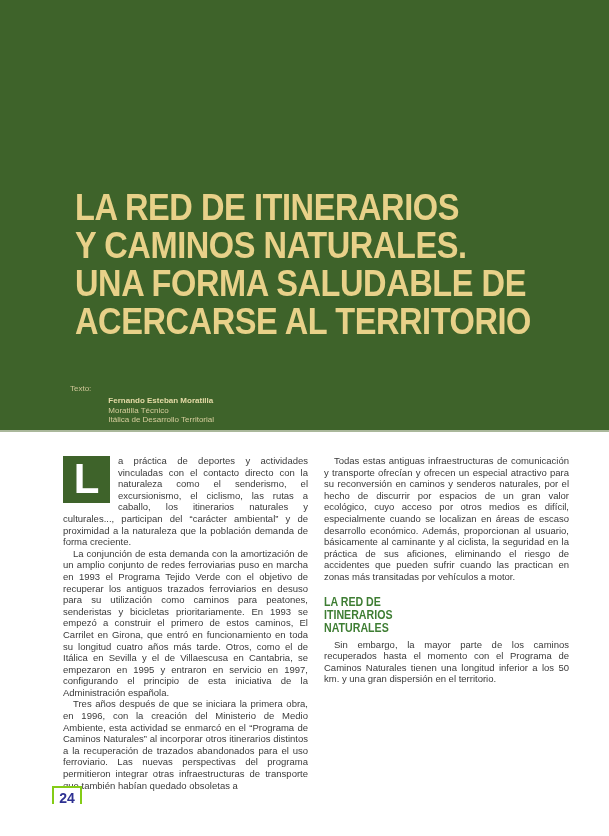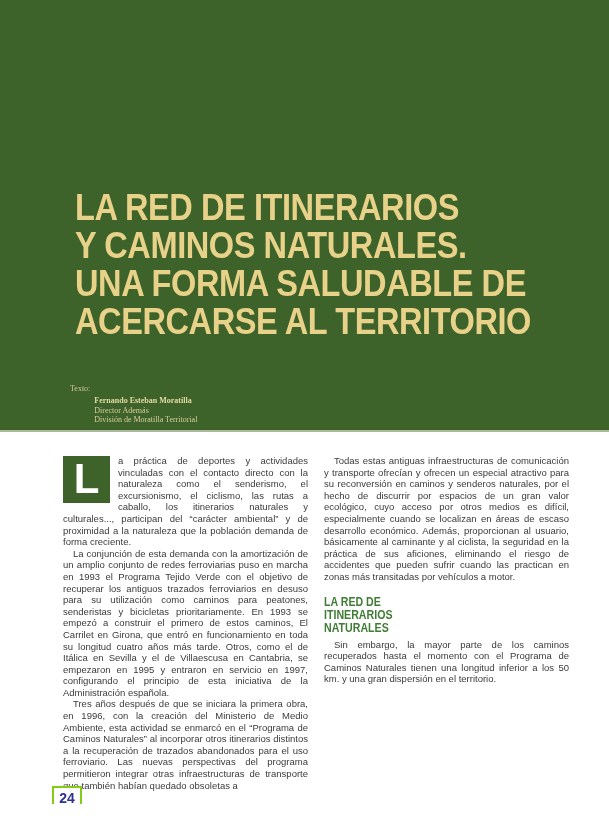--- a/index.html
+++ b/index.html
@@ -25,24 +25,23 @@
     line-height:38px;
     letter-spacing:-0.5px;
     transform:scaleX(0.88);
     transform-origin:left top;
     white-space:nowrap;
   }
   .byline{
     position:absolute;left:70px;top:384px;
     display:grid;
     grid-template-columns:auto 1fr;
-    column-gap:4px;
+    column-gap:17px;
     font-size:8px;line-height:9.5px;
     color:#CFC697;
-    font-family:Liberation Serif, serif;
   }
   .byline .author{font-weight:bold;color:#E4DAA6;margin-top:12px;}
   .byline .sub{grid-column:2;color:#D6CD9C;}
   
   .body-area{
     position:absolute;left:63px;top:455px;
     width:506px;
     display:flex;gap:16px;
     color:#3A3A3A;
     font-size:9.5px;line-height:11.6px;
@@ -112,22 +111,22 @@
   <div class="header-band">
     <div class="title-block">
       <div>LA RED DE ITINERARIOS</div>
       <div>Y CAMINOS NATURALES.</div>
       <div>UNA FORMA SALUDABLE DE</div>
       <div>ACERCARSE AL TERRITORIO</div>
     </div>
     <div class="byline">
       <span class="label">Texto:</span>
       <span class="author">Fernando Esteban Moratilla</span>
-      <span class="sub">Director Además</span>
-      <span class="sub">División de Moratilla Territorial</span>
+      <span class="sub">Moratilla Técnico</span>
+      <span class="sub">Itálica de Desarrollo Territorial</span>
     </div>
   </div>
 
   <div class="body-area">
 
     <div class="col">
       <p>
         <span class="dropcap-box">L</span><span>a práctica de deportes y actividades vinculadas con el contacto directo con la naturaleza como el senderismo, el excursionismo, el ciclismo, las rutas a caballo, los itinerarios naturales y culturales..., participan del “carácter ambiental” y de proximidad a la naturaleza que la población demanda de forma creciente.</span>
       </p>
       <p class="indent">La conjunción de esta demanda con la amortización de un amplio conjunto de redes ferroviarias puso en marcha en 1993 el Programa Tejido Verde con el objetivo de recuperar los antiguos trazados ferroviarios en desuso para su utilización como caminos para peatones, senderistas y bicicletas prioritariamente. En 1993 se empezó a construir el primero de estos caminos, El Carrilet en Girona, que entró en funcionamiento en toda su longitud cuatro años más tarde. Otros, como el de Itálica en Sevilla y el de Villaescusa en Cantabria, se empezaron en 1995 y entraron en servicio en 1997, configurando el principio de esta iniciativa de la Administración española.</p>

